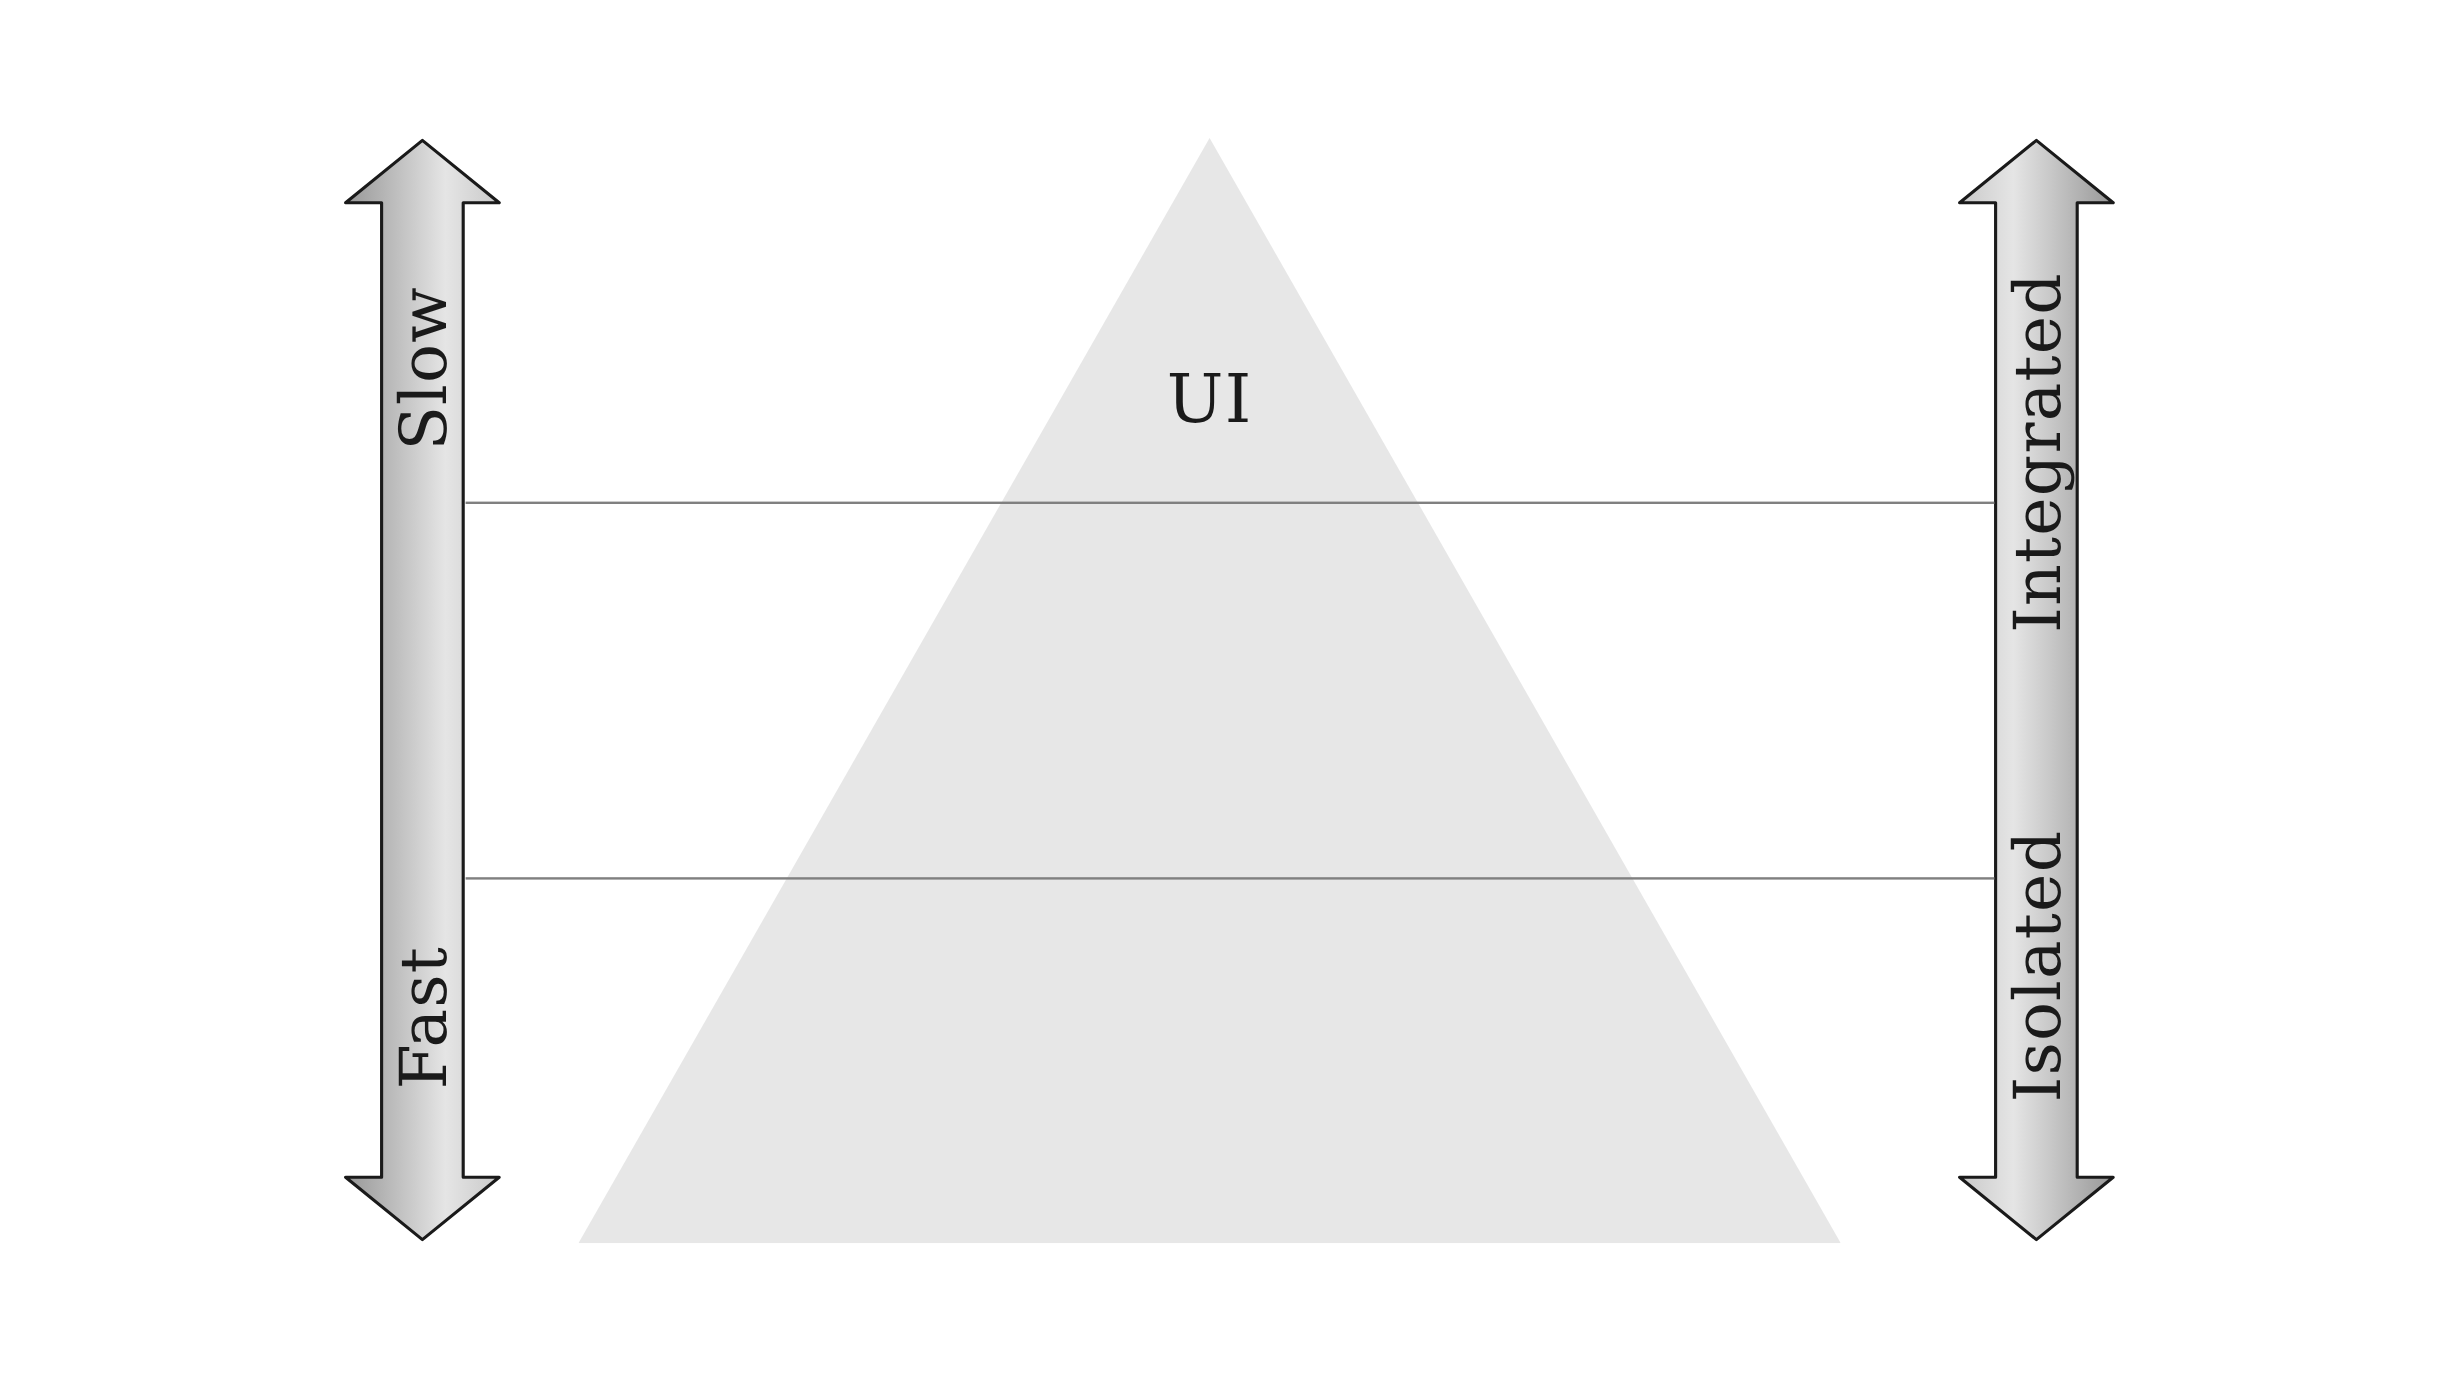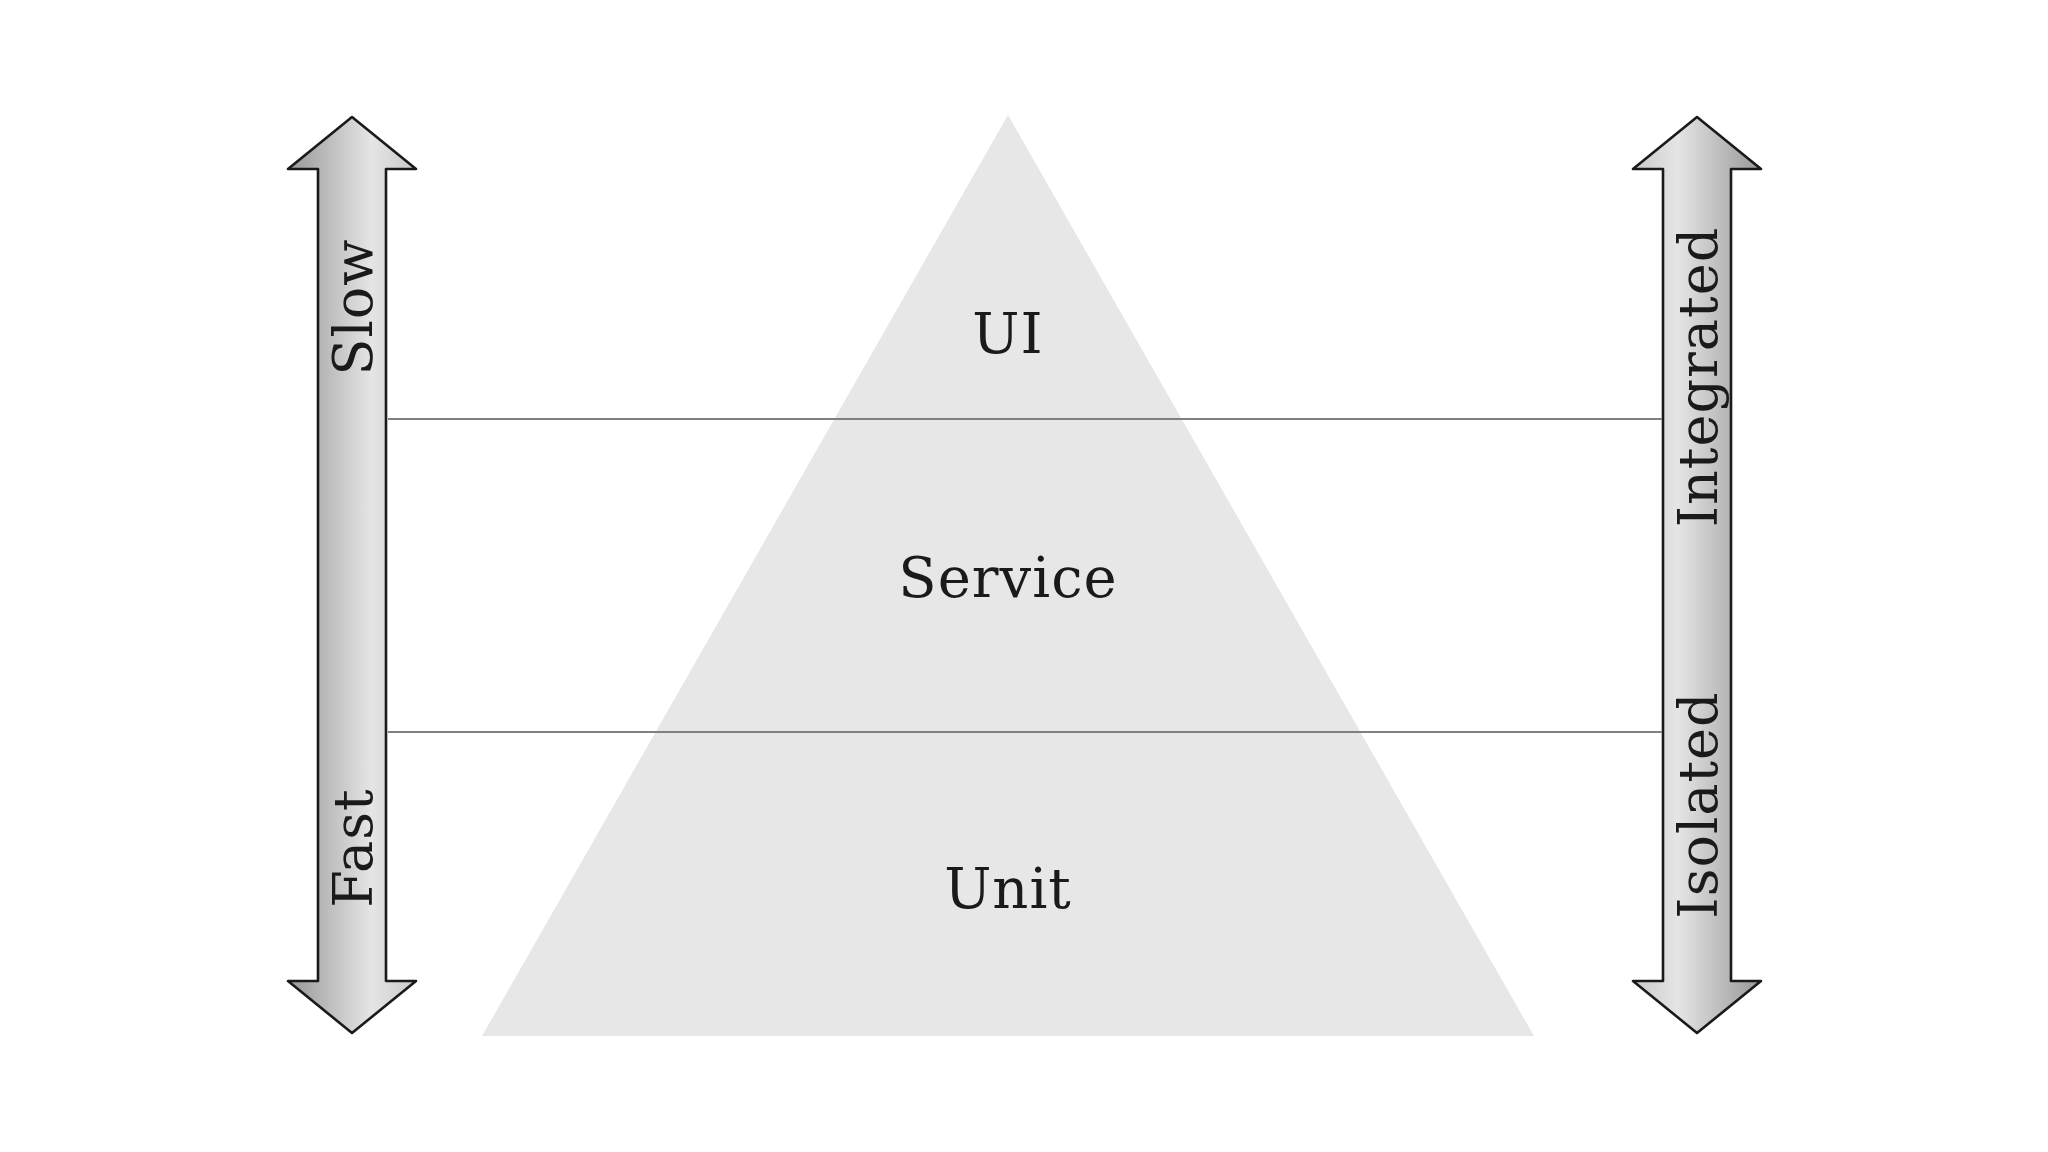--- a/index.html
+++ b/index.html
@@ -108,22 +108,20 @@
   </svg>
 
   <svg class="pyramid-svg" viewBox="0 0 1052 921">
     <polygon class="pyramid-shape" points="526,0 0,921 1052,921"></polygon>
   </svg>
 
   <div class="divider d1"></div>
   <div class="divider d2"></div>
 
   <div class="level-label ui">UI</div>
-  <div class="level-label service">Service</div>
-  <div class="level-label unit">Unit</div>
 
   <div class="axis-label slow">Slow</div>
   <div class="axis-label fast">Fast</div>
 
   <div class="axis-label integrated">Integrated</div>
   <div class="axis-label isolated">Isolated</div>
 
 </div>
 
 </body></html>

